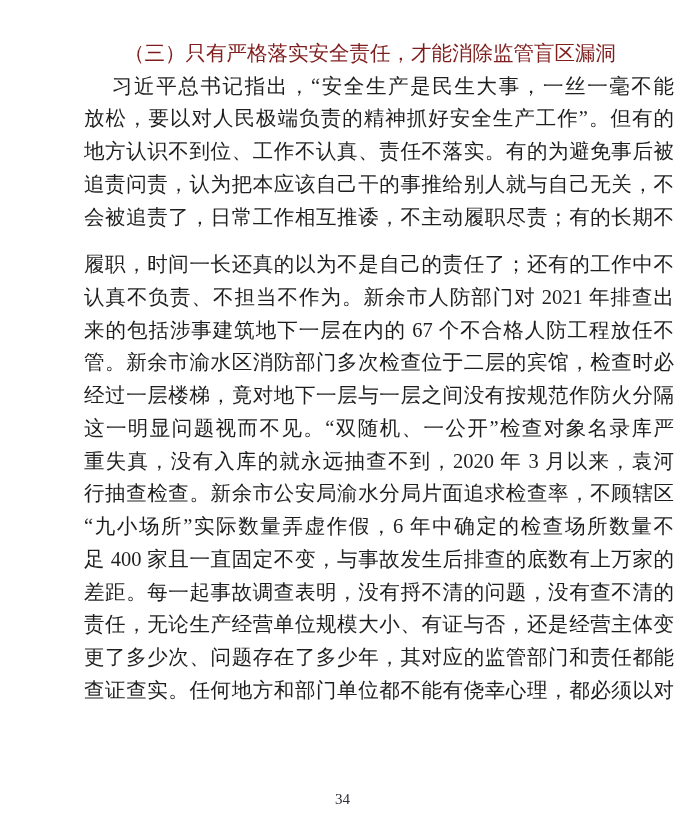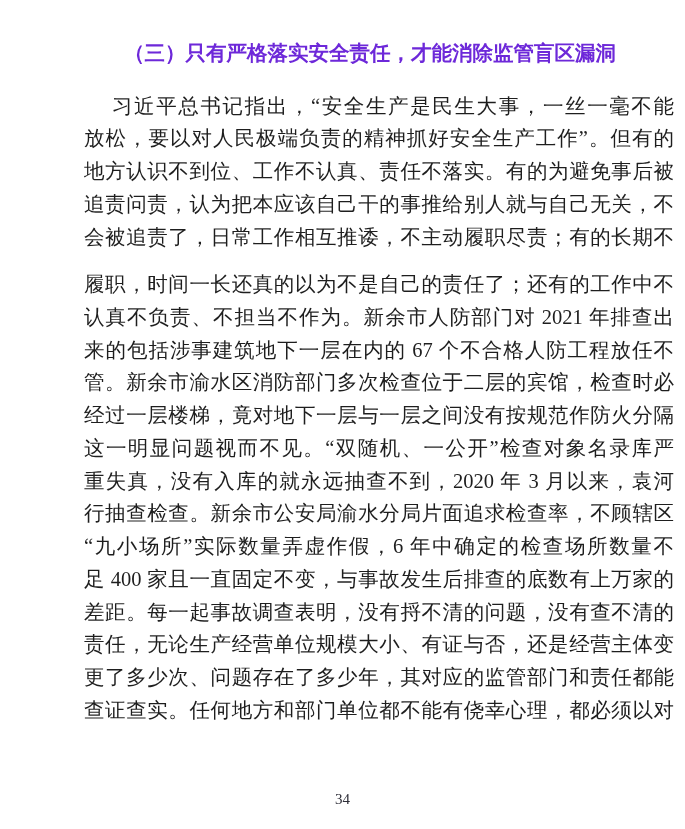--- a/index.html
+++ b/index.html
@@ -29,42 +29,42 @@
     overflow: hidden;
     white-space: normal;
     letter-spacing: 0;
   }
   .line.stretch {
     text-align: justify;
     text-align-last: justify;
     -moz-text-align-last: justify;
   }
   .line.heading {
-    font-weight: bold;
-    color: #6d28d9;
+    font-weight: normal;
+    color: #7f1d1d;
   }
   .page-number {
     position: absolute;
     top: 790px;
     left: 0;
     width: 100%;
     box-sizing: border-box;
     text-align: center;
     font-size: 15px;
     line-height: 18px;
     color: #2e2e38;
   }
 </style>
 </head>
 <body>
 
 <div class="page">
   <div class="text-block" id="text-block">
       <div class="line heading" style="text-indent: 40px;">（三）只有严格落实安全责任，才能消除监管盲区漏洞</div>
-      <div class="line body stretch" style="text-indent: 28px; margin-top: 20px;">习近平总书记指出，“安全生产是民生大事，一丝一毫不能</div>
+      <div class="line body stretch" style="text-indent: 28px;">习近平总书记指出，“安全生产是民生大事，一丝一毫不能</div>
       <div class="line body stretch" style="text-indent: 0px;">放松，要以对人民极端负责的精神抓好安全生产工作”。但有的</div>
       <div class="line body stretch" style="text-indent: 0px;">地方认识不到位、工作不认真、责任不落实。有的为避免事后被</div>
       <div class="line body stretch" style="text-indent: 0px;">追责问责，认为把本应该自己干的事推给别人就与自己无关，不</div>
       <div class="line body stretch" style="text-indent: 0px;">会被追责了，日常工作相互推诿，不主动履职尽责；有的长期不</div>
       <div class="line body stretch" style="text-indent: 0px; margin-top: 15px;">履职，时间一长还真的以为不是自己的责任了；还有的工作中不</div>
       <div class="line body stretch" style="text-indent: 0px;">认真不负责、不担当不作为。新余市人防部门对 2021 年排查出</div>
       <div class="line body stretch" style="text-indent: 0px;">来的包括涉事建筑地下一层在内的 67 个不合格人防工程放任不</div>
       <div class="line body stretch" style="text-indent: 0px;">管。新余市渝水区消防部门多次检查位于二层的宾馆，检查时必</div>
       <div class="line body stretch" style="text-indent: 0px;">经过一层楼梯，竟对地下一层与一层之间没有按规范作防火分隔</div>
       <div class="line body stretch" style="text-indent: 0px;">这一明显问题视而不见。“双随机、一公开”检查对象名录库严</div>

